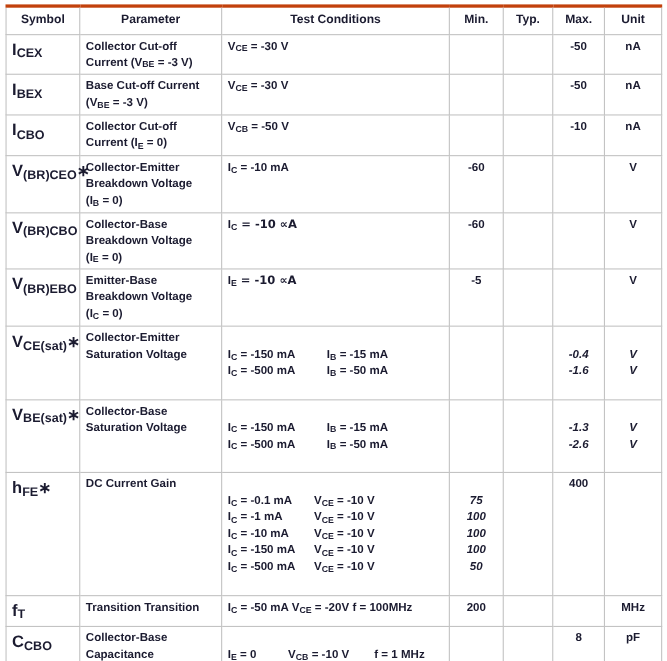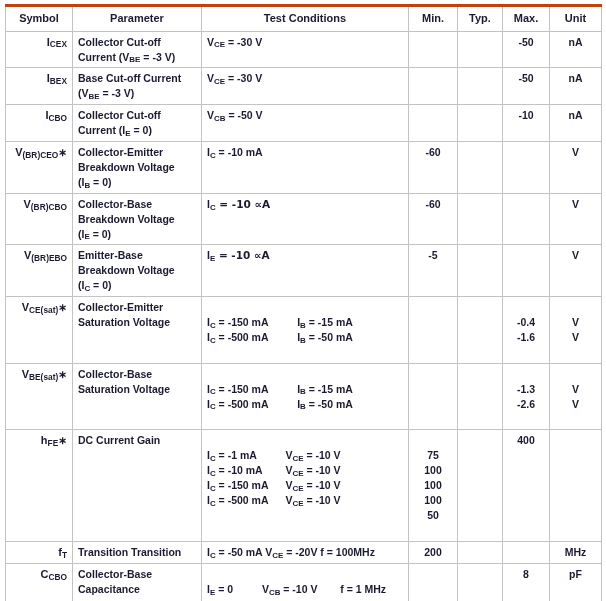--- a/index.html
+++ b/index.html
@@ -47,22 +47,22 @@
   }
   table.spec thead th {
     text-align: center;
     vertical-align: middle;
     font-size: 11px;
     padding-top: 4px;
     padding-bottom: 4px;
     border-top: 3px solid #c2410c;
   }
   td.sym {
-    text-align: right;
-    font-size: 11px;
+    text-align: left;
+    font-size: 15px;
   }
   td.par {
     text-align: left;
     margin-top: 47px;
   }
   td.cond {
     text-align: left;
     font-size: 10.5px;
   }
   td.num {
@@ -92,21 +92,21 @@
   .cond-a, .cond-b {
     display: table-cell;
     white-space: nowrap;
     padding: 0;
     line-height: 1.42;
   }
   .cond-a { width: 46%; }
   .cond-b { width: 54%; }
   .cond-wide .cond-a { width: 40%; }
   .cond-wide .cond-b { width: 60%; }
-  .num-stack div { line-height: 1.42; }
+  .num-stack div { line-height: 1.42; font-style: italic; }
   .hfe-max {
     padding-top: 42px;
   }
   .mu { font-family: "DejaVu Sans", sans-serif; }
 </style>
 </head>
 <body>
 
 <div class="sheet">
 
@@ -255,20 +255,24 @@
           <div>V</div><div>V</div>
         </td>
       </tr>
 
       <tr>
         <td class="sym"><span>h</span><span class="sub">FE</span><span class="star">∗</span></td>
         <td class="par">DC Current Gain</td>
         <td class="cond">
           <div class="cond-grid cond-wide">
             <div class="cond-row">
+              <span class="cond-a"><span>I</span><span class="sub">C</span><span> = -0.1 mA</span></span>
+              <span class="cond-b"><span>V</span><span class="sub">CE</span><span> = -10 V</span></span>
+            </div>
+            <div class="cond-row">
               <span class="cond-a"><span>I</span><span class="sub">C</span><span> = -1 mA</span></span>
               <span class="cond-b"><span>V</span><span class="sub">CE</span><span> = -10 V</span></span>
             </div>
             <div class="cond-row">
               <span class="cond-a"><span>I</span><span class="sub">C</span><span> = -10 mA</span></span>
               <span class="cond-b"><span>V</span><span class="sub">CE</span><span> = -10 V</span></span>
             </div>
             <div class="cond-row">
               <span class="cond-a"><span>I</span><span class="sub">C</span><span> = -150 mA</span></span>
               <span class="cond-b"><span>V</span><span class="sub">CE</span><span> = -10 V</span></span>

